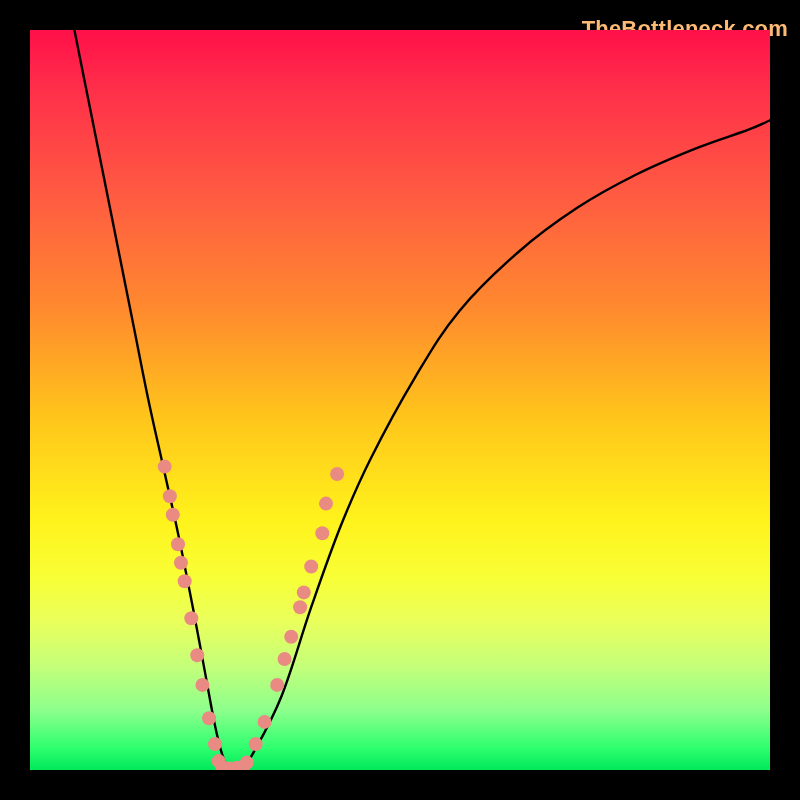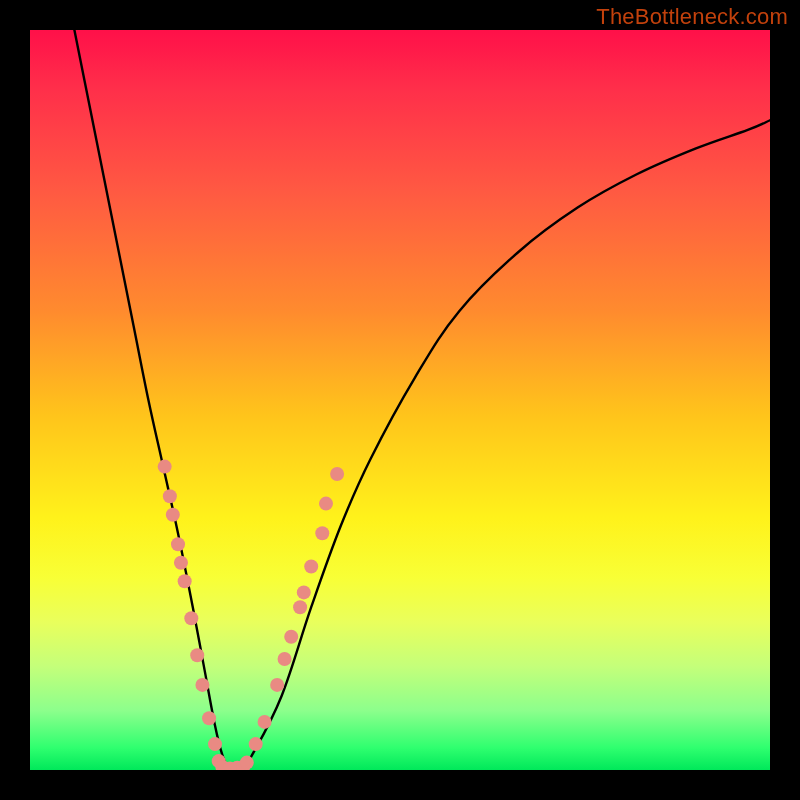--- a/index.html
+++ b/index.html
@@ -36,25 +36,25 @@
       #f8ff36 74%,
       #e9ff5c 80%,
       #c4ff7a 86%,
       #8cff8c 92%,
       #2fff6f 97%,
       #00e85a 100%
     );
   }
   .watermark {
     position: absolute;
-    top: 4px;
+    top: 16px;
     right: 12px;
     font-size: 22px;
-    font-weight: 400;
-    color: #c2410c;
+    font-weight: 700;
+    color: #fdba74;
     letter-spacing: 0.2px;
     user-select: none;
   }
   svg.curve {
     position: absolute;
     left: 0;
     top: 0;
     width: 740px;
     height: 740px;
   }

